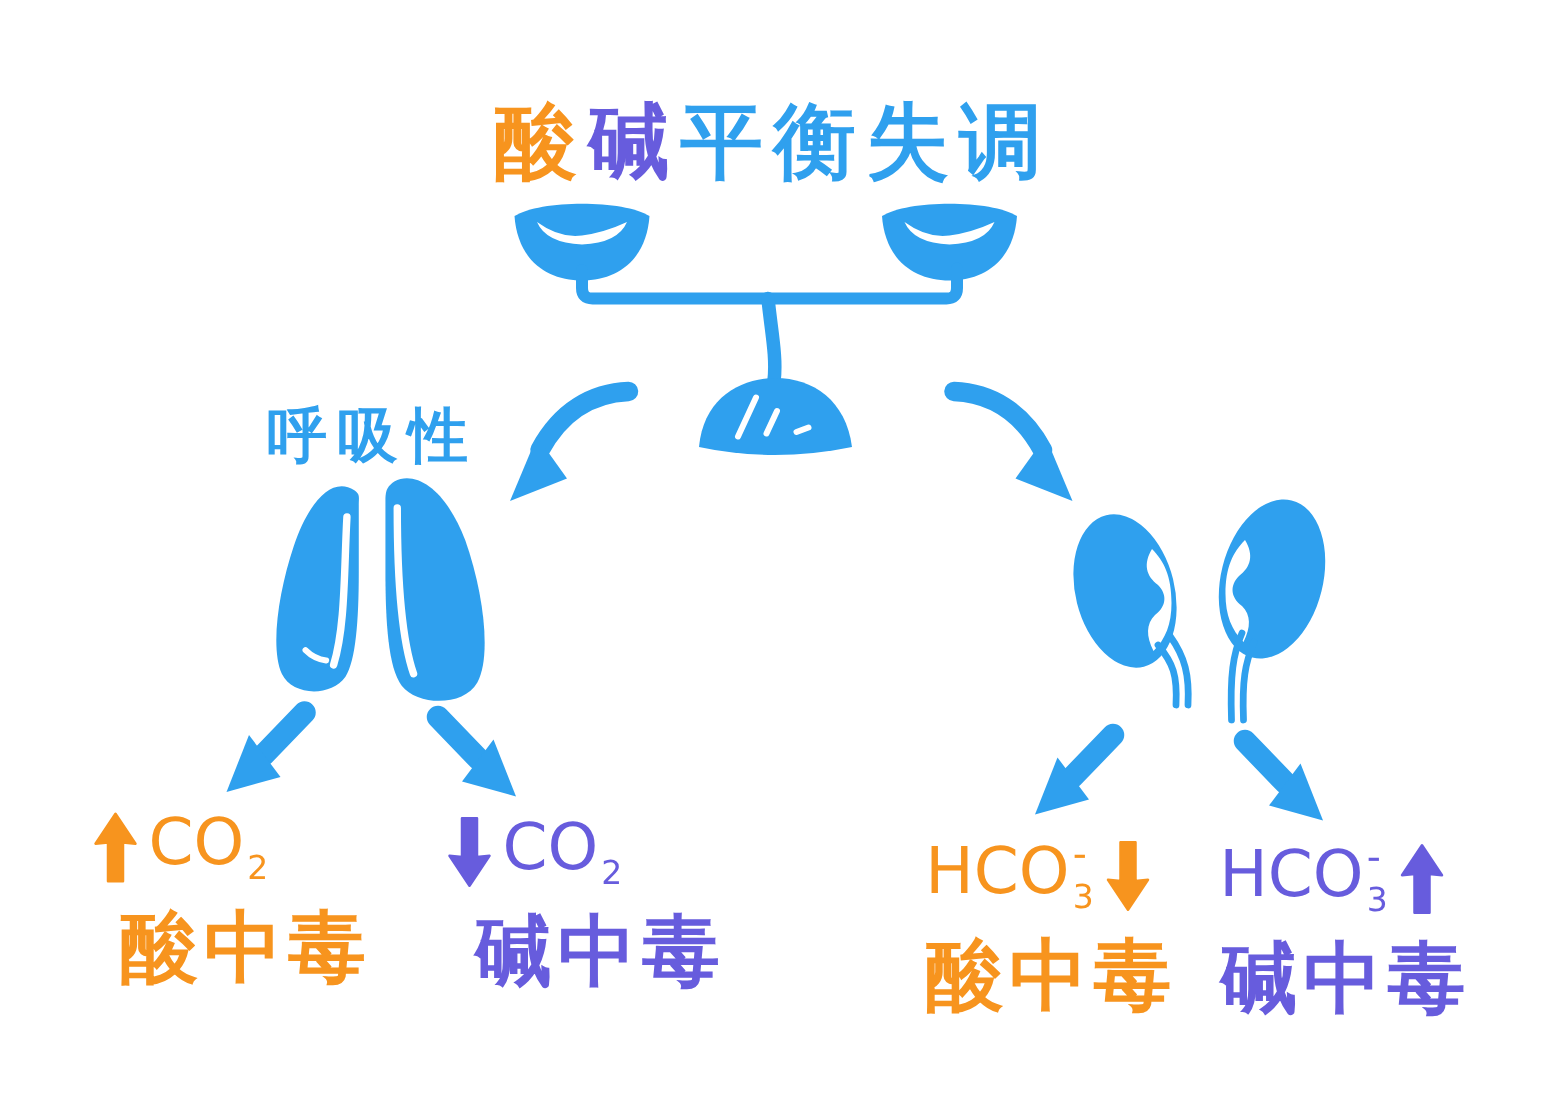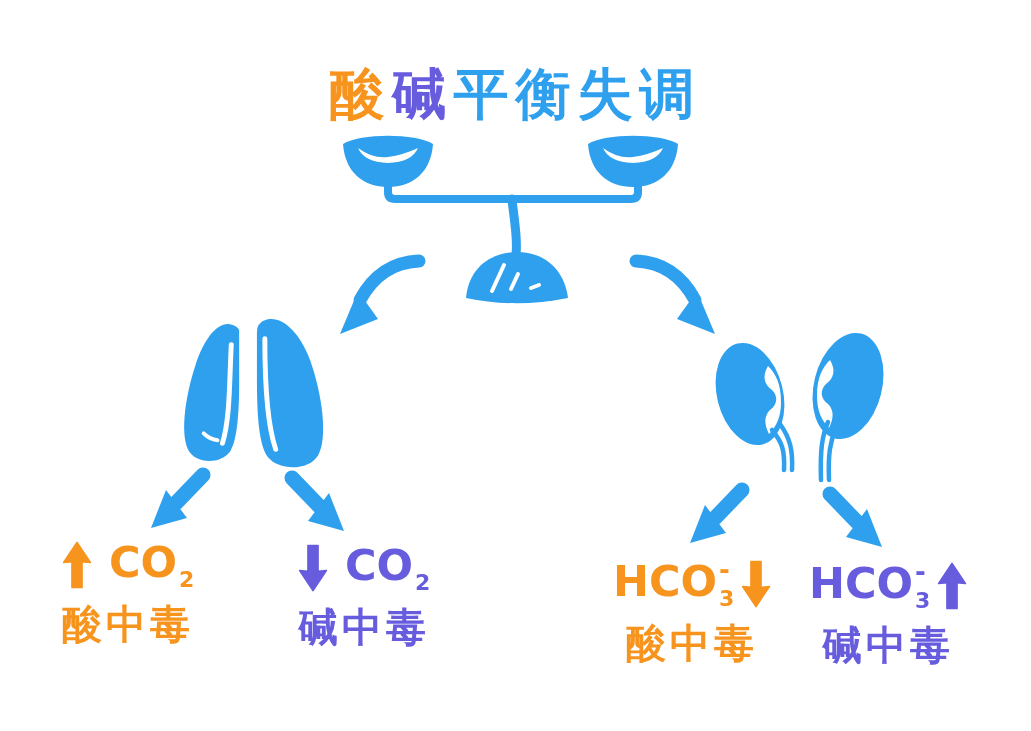--- a/index.html
+++ b/index.html
@@ -21,27 +21,27 @@
   .t-purple{color:var(--purple);}
   .t-blue{color:var(--blue);}
   .branch-label{
     font-size:40px;font-weight:700;letter-spacing:7px;color:var(--blue);white-space:nowrap;
   }
   .bl-left{left:178px;top:263px;}
   .bl-right{left:742px;top:281px;}
   .outcome{display:flex;flex-direction:column;}
   .outcome.orange{color:var(--orange);}
   .outcome.purple{color:var(--purple);}
-  .formula{display:flex;align-items:center;gap:7px;font-size:43px;font-weight:700;height:56px;justify-content:space-between;}
+  .formula{display:flex;align-items:center;gap:7px;font-size:43px;font-weight:400;height:56px;}
   .varrow{width:30px;height:52px;flex:0 0 auto;}
   .mol{display:inline-flex;align-items:flex-start;line-height:1;}
   .subsup{position:relative;display:inline-block;width:17px;height:48px;font-size:22px;line-height:1;}
   .sup{position:absolute;top:-3px;left:2px;font-size:26px;}
   .sub{position:absolute;bottom:-2px;left:2px;}
-  .result{font-size:40px;font-weight:700;letter-spacing:4px;margin-top:4px;white-space:nowrap;}
+  .result{font-size:52px;font-weight:700;letter-spacing:4px;margin-top:4px;white-space:nowrap;margin-left:18px;}
   .center{align-items:center;}
   .mirror{transform:scaleX(-1);}
   svg{display:block;overflow:visible;}
 </style>
 </head>
 <body>
 
 <div class="canvas">
 
   <div class="abs title">
@@ -77,20 +77,21 @@
 
   <svg class="abs" viewBox="0 0 92 86" style="left:333px;top:254px;width:92px;height:86px">
     <path d="M86,7 C62,8 41,20 27,46" stroke="var(--blue)" stroke-width="13" fill="none" stroke-linecap="round"></path>
     <path d="M7,80 L45,65 L25,37 Z" fill="var(--blue)"></path>
   </svg>
   <svg class="abs mirror" viewBox="0 0 92 86" style="left:630px;top:254px;width:92px;height:86px">
     <path d="M86,7 C62,8 41,20 27,46" stroke="var(--blue)" stroke-width="13" fill="none" stroke-linecap="round"></path>
     <path d="M7,80 L45,65 L25,37 Z" fill="var(--blue)"></path>
   </svg>
 
+  <div class="abs branch-label bl-left">呼吸性</div>
 
   <svg class="abs" viewBox="0 0 160 152" style="left:174px;top:315px;width:158px;height:150px">
     <g fill="var(--blue)">
       <path d="M63,12 C48,2 32,20 22,50 C12,80 6,118 14,136 C21,151 47,152 57,138 C64,127 66,100 66,68 L66,22 C66,16 67,15 63,12 Z"></path>
       <path d="M90,6 C106,-2 126,14 138,46 C150,80 156,124 146,142 C137,158 106,158 95,144 C86,132 84,102 84,66 L84,18 C84,11 86,9 90,6 Z"></path>
     </g>
     <g stroke="#fff" stroke-width="5" fill="none" stroke-linecap="round">
       <path d="M58,30 C56,66 57,104 49,130"></path>
       <path d="M92,24 C92,64 94,110 103,136"></path>
       <path d="M30,120 q6,6 14,7" stroke-width="4"></path>

